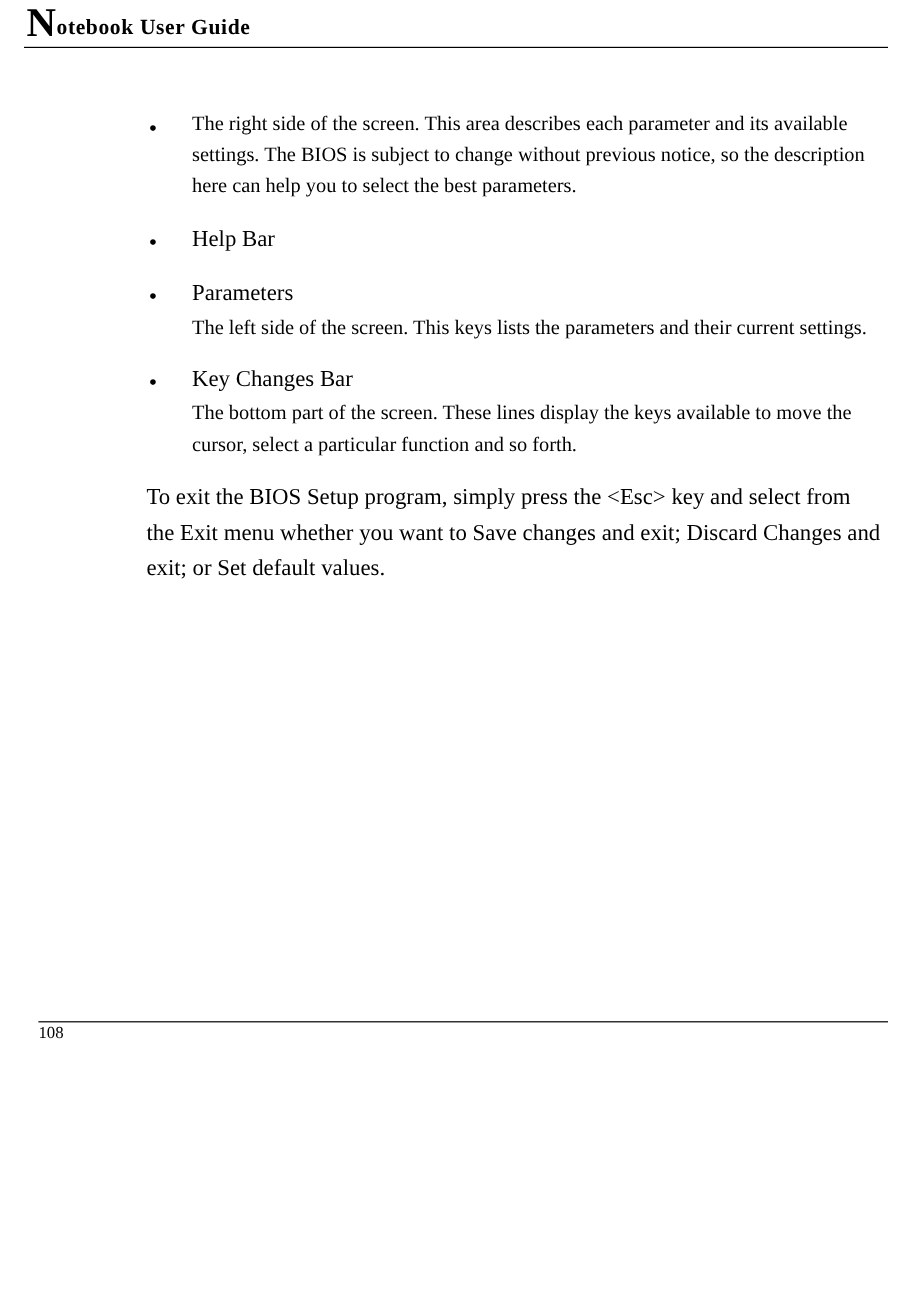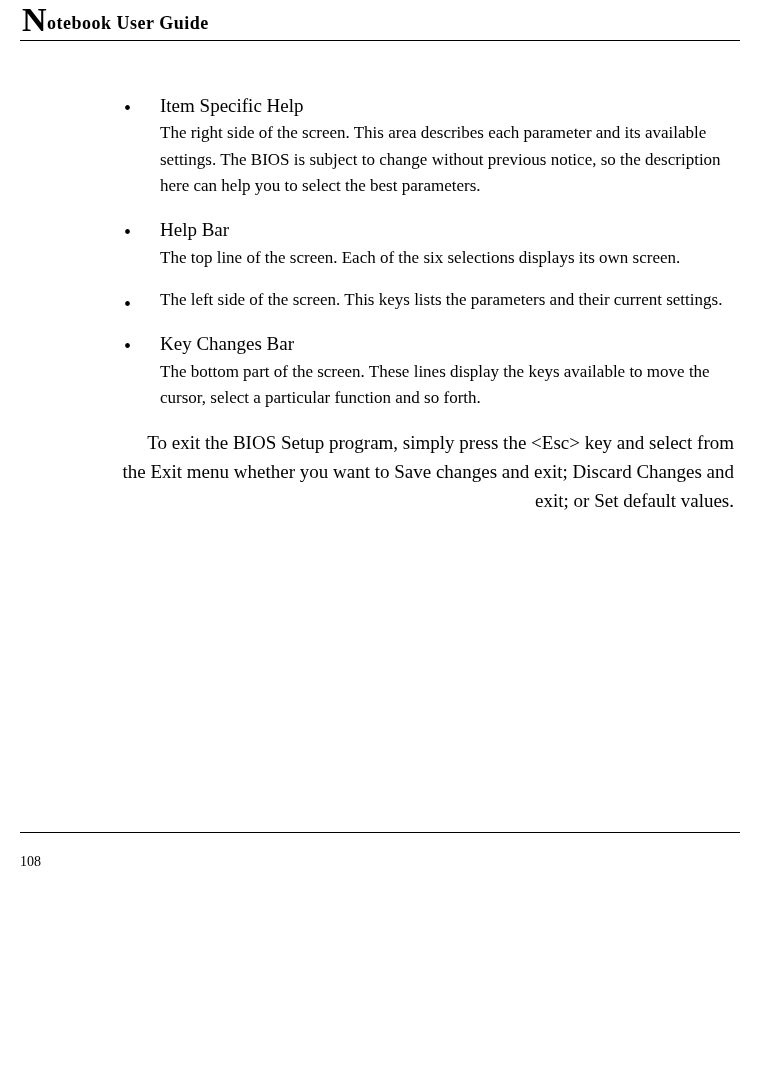--- a/index.html
+++ b/index.html
@@ -67,29 +67,28 @@
       line-height: 1.55;
       padding-left: 140px;
       padding-right: 2px;
     }
     .closing {
       font-size: 19px;
       line-height: 1.55;
       padding-left: 102px;
       padding-right: 6px;
       margin-top: 16px;
-      text-align: right;
     }
     .footer {
       position: absolute;
-      left: 20px;
+      left: 32px;
       right: 20px;
       bottom: 28px;
       border-top: 1.5px solid #000;
-      padding-top: 19px;
+      padding-top: 0;
     }
     .page-number {
       font-size: 14px;
       font-family: Georgia, serif;
     }
   </style>
 </head>
 <body>
 
 <div class="page">
@@ -97,32 +96,31 @@
   <div class="header">
     <div class="header-title">
       <span class="dropcap">N</span><span>otebook User Guide</span>
     </div>
   </div>
 
   <div class="content">
 
     <div class="bullet-row">
       <span class="bullet-dot">•</span>
-      <span class="b-title">Item Specific Help</span>
       <span class="b-body">The right side of the screen. This area describes each parameter and its available settings. The BIOS is subject to change without previous notice, so the description here can help you to select the best parameters.</span>
     </div>
 
     <div class="bullet-row">
       <span class="bullet-dot">•</span>
       <span class="b-title">Help Bar</span>
-      <span class="b-body">The top line of the screen. Each of the six selections displays its own screen.</span>
     </div>
 
     <div class="bullet-row">
       <span class="bullet-dot">•</span>
+      <span class="b-title">Parameters</span>
       <span class="b-body">The left side of the screen. This keys lists the parameters and their current settings.</span>
     </div>
 
     <div class="bullet-row">
       <span class="bullet-dot">•</span>
       <span class="b-title">Key Changes Bar</span>
       <span class="b-body">The bottom part of the screen. These lines display the keys available to move the cursor, select a particular function and so forth.</span>
     </div>
 
     <div class="closing">To exit the BIOS Setup program, simply press the &lt;Esc&gt; key and select from the Exit menu whether you want to Save changes and exit; Discard Changes and exit; or Set default values.</div>

